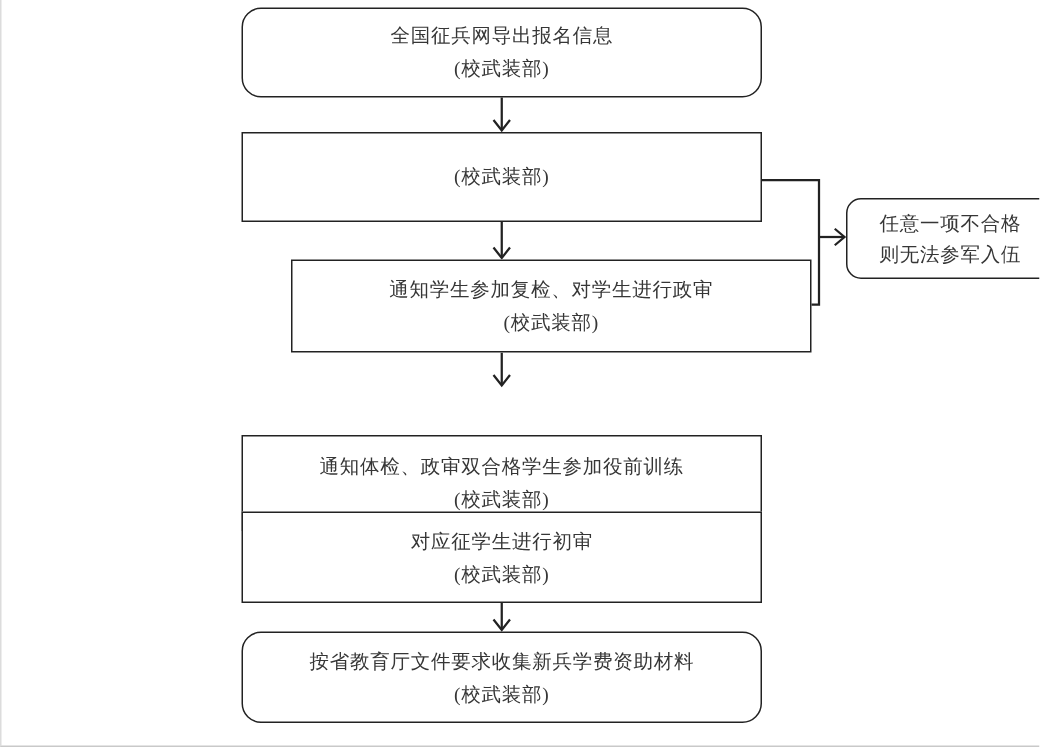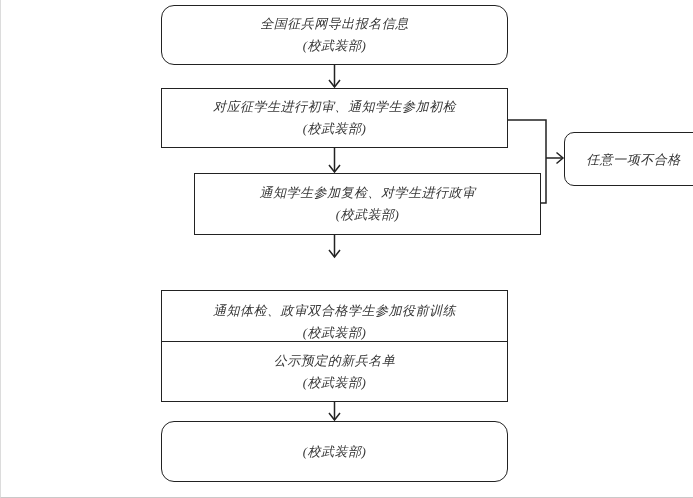--- a/index.html
+++ b/index.html
@@ -10,21 +10,20 @@
   }
   .canvas {
     position: relative;
     width: 693px;
     height: 498px;
     background: #ffffff;
     box-sizing: border-box;
     border-left: 1px solid #dcdcdc;
     border-bottom: 1px solid #c9c9c9;
     overflow: hidden;
-    font-style: italic;
   }
   .connectors {
     position: absolute;
     top: 0;
     left: 0;
     pointer-events: none;
   }
   .box {
     position: absolute;
     left: 160px;
@@ -98,40 +97,41 @@
       <path d="M555.5 152.5 L562 158 L555.5 163.5"></path>
     </g>
   </svg>
 
   <div class="box rounded b1">
     <div>全国征兵网导出报名信息</div>
     <div>(校武装部)</div>
   </div>
 
   <div class="box b2">
-    <div>对应征学生进行初审、通知学生参加初检</div>
     <div>(校武装部)</div>
   </div>
 
   <div class="box b3">
     <div>通知学生参加复检、对学生进行政审</div>
     <div>(校武装部)</div>
   </div>
 
   <div class="box b4">
     <div>通知体检、政审双合格学生参加役前训练</div>
     <div>(校武装部)</div>
   </div>
 
   <div class="box b5">
-    <div>公示预定的新兵名单</div>
+    <div>对应征学生进行初审</div>
     <div>(校武装部)</div>
   </div>
 
   <div class="box rounded b6">
+    <div>按省教育厅文件要求收集新兵学费资助材料</div>
     <div>(校武装部)</div>
   </div>
 
   <div class="box side">
     <div>任意一项不合格</div>
+    <div>则无法参军入伍</div>
   </div>
 
 </div>
 
 </body></html>

